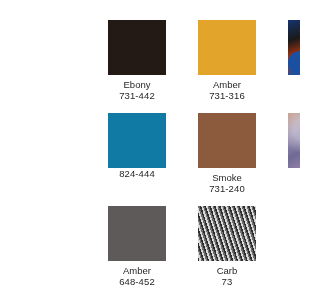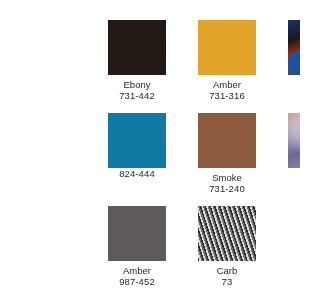--- a/index.html
+++ b/index.html
@@ -122,21 +122,21 @@
         <div class="swatch-code">731-240</div>
       </div>
       <div class="swatch-cell">
         <div class="swatch-chip pattern-bubbles"></div>
         <div class="swatch-name">Bub</div>
         <div class="swatch-code">73</div>
       </div>
       <div class="swatch-cell">
         <div class="swatch-chip" style="background: rgb(94, 90, 90);"></div>
         <div class="swatch-name">Amber</div>
-        <div class="swatch-code">987-452</div>
+        <div class="swatch-code">648-452</div>
       </div>
       <div class="swatch-cell">
         <div class="swatch-chip pattern-carbon"></div>
         <div class="swatch-name">Carb</div>
         <div class="swatch-code">73</div>
       </div>
     </div>
 </div>
 
 </body></html>

